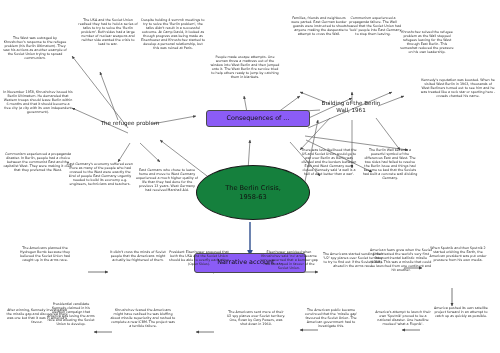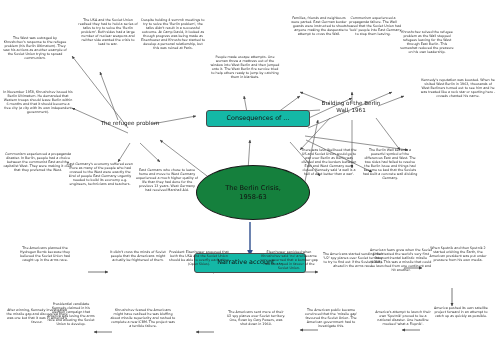--- a/index.html
+++ b/index.html
@@ -2,21 +2,21 @@
 <html><head>
 <meta charset="utf-8">
 <style>
   html,body{margin:0;padding:0;background:#ffffff;}
   #stage{position:relative;width:500px;height:353px;background:#ffffff;
          font-family:"DejaVu Sans","Liberation Sans",sans-serif;overflow:hidden;}
   #links{position:absolute;left:0;top:0;width:500px;height:353px;}
   .note{position:absolute;text-align:center;color:#2b2b2b;
         font-size:3.3px;line-height:1.22;letter-spacing:0;}
   .node{position:absolute;text-align:center;color:#111;}
-  .pill{border:1px solid #4a4a4a;border-radius:3px;background:#14b8a6;
+  .pill{border:1px solid #4a4a4a;border-radius:3px;background:#8b5cf6;
         font-size:6.4px;line-height:1.2;display:flex;align-items:center;
         justify-content:center;padding:2px 4px;box-sizing:border-box;}
   .plain{font-size:5.6px;line-height:1.22;color:#1a1a1a;}
   .ellipse{border:1.2px solid #1a1a1a;border-radius:50%;background:#15803d;
            font-size:6.6px;line-height:1.25;display:flex;align-items:center;
            justify-content:center;box-sizing:border-box;}
 </style>
 </head>
 <body>
 

